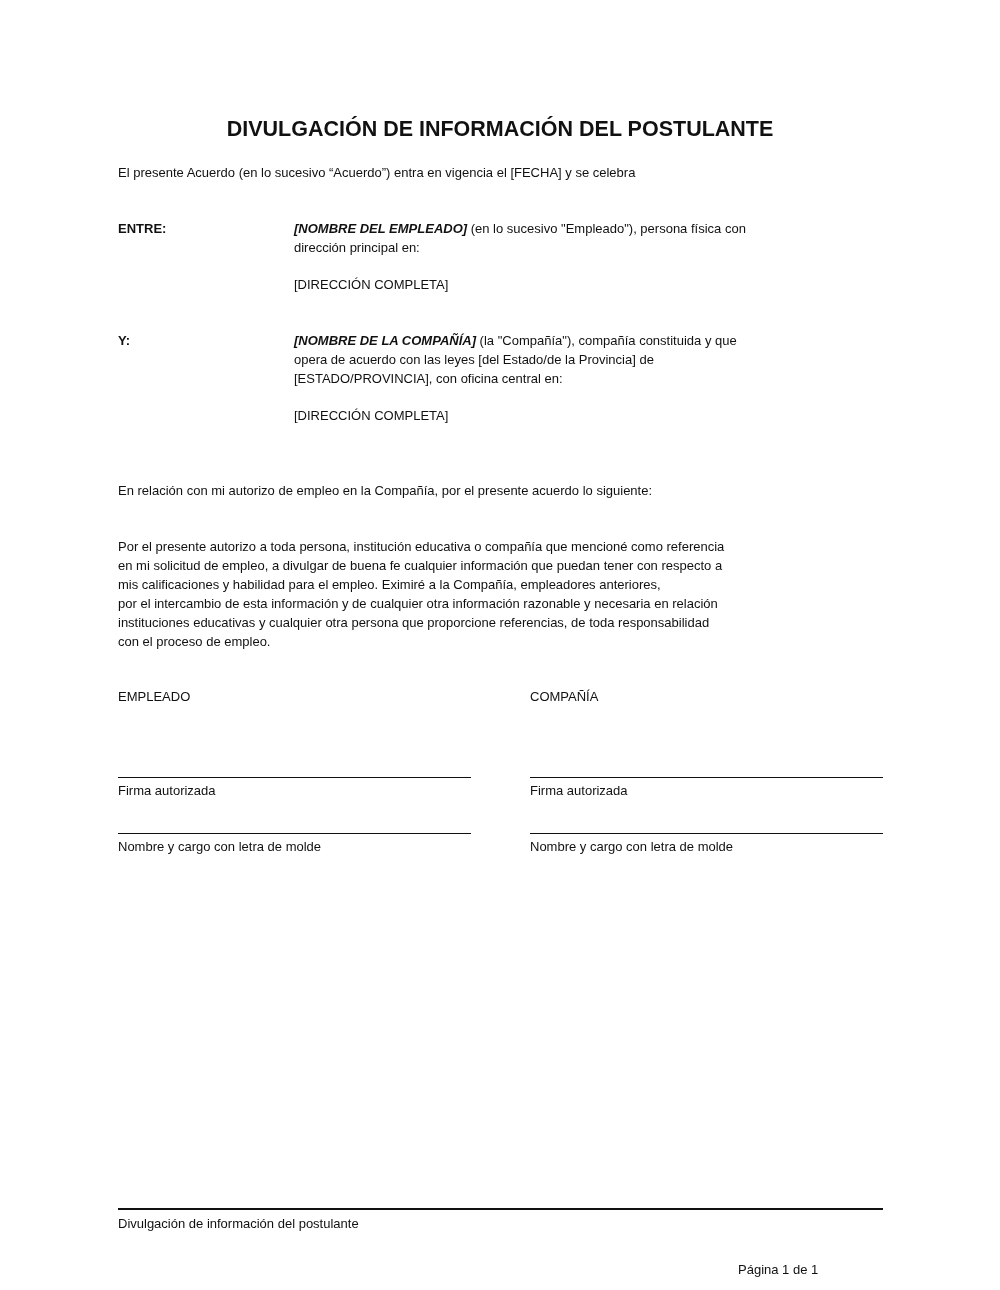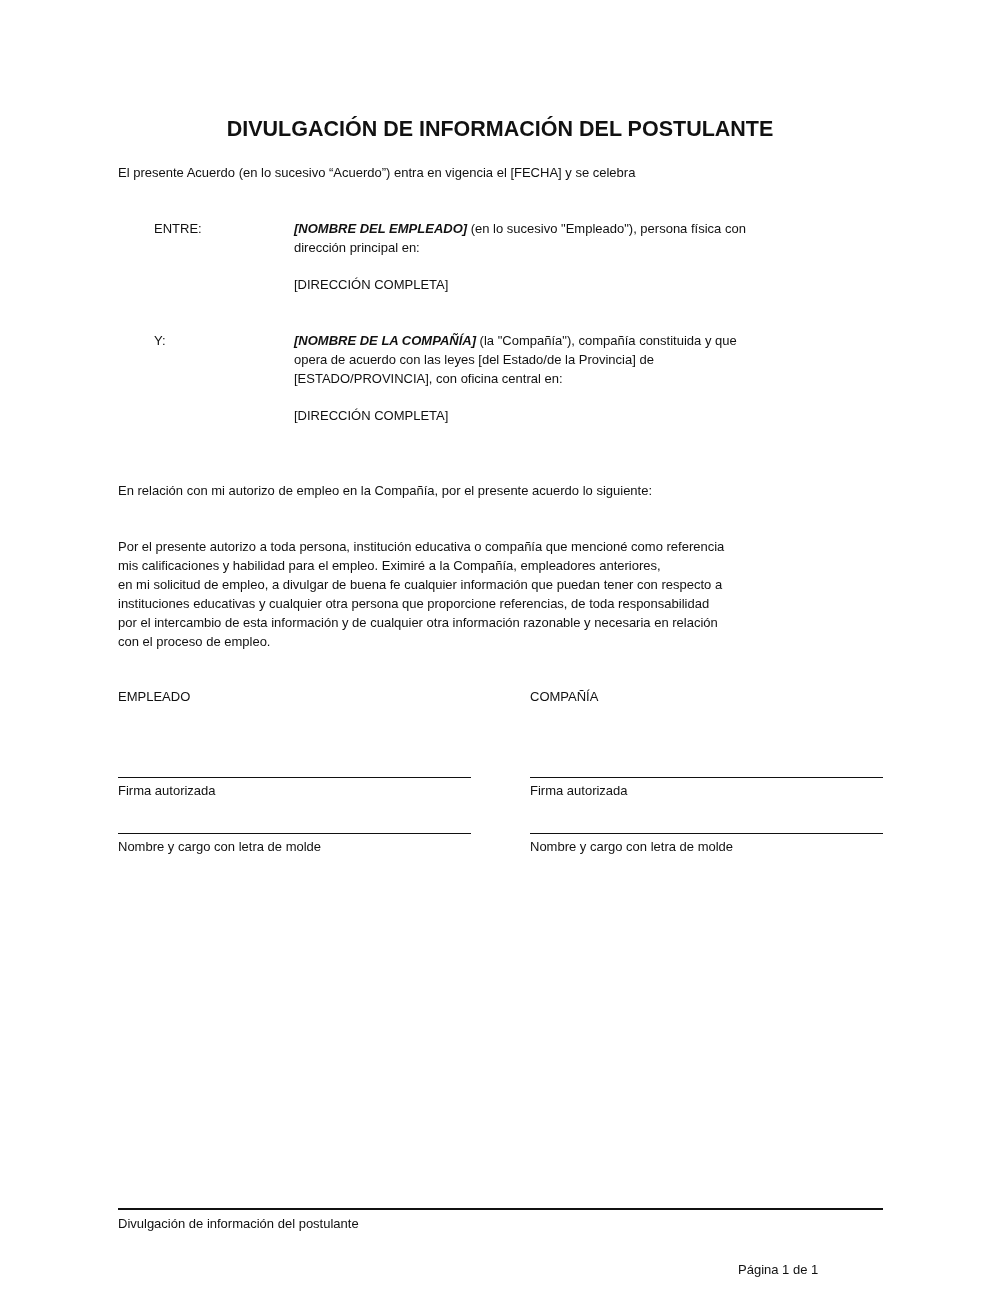--- a/index.html
+++ b/index.html
@@ -1,20 +1,20 @@
 <!DOCTYPE html>
 <html><head>
   <meta charset="utf-8">
   <style>
     html, body { margin: 0; padding: 0; background: #ffffff; }
     body { width: 1000px; height: 1290px; position: relative; font-family: "Liberation Sans", sans-serif; color: #111111; overflow: hidden; }
     .abs { position: absolute; }
     .title { left: 0; width: 1000px; top: 117px; text-align: center; font-weight: bold; font-size: 21.5px; letter-spacing: 0px; }
     .txt { font-size: 13px; line-height: 19px; white-space: nowrap; }
-    .label { font-weight: normal; margin-left: 36px; }
+    .label { font-weight: bold; }
     .b { font-weight: bold; font-style: italic; }
     .line { position: absolute; height: 0; border-top: 1.6px solid #111; }
     .footer-line { border-top: 2px solid #111; }
   </style>
 </head>
 <body>
 
 <div class="abs title">DIVULGACIÓN DE INFORMACIÓN DEL POSTULANTE</div>
 
 <div class="abs txt" style="left:118px; top:163px;">El presente Acuerdo (en lo sucesivo “Acuerdo”) entra en vigencia el [FECHA] y se celebra</div>
@@ -31,24 +31,24 @@
   <span class="b">[NOMBRE DE LA COMPAÑÍA]</span><span> (la "Compañía"), compañía constituida y que</span>
 </div>
 <div class="abs txt" style="left:294px; top:350px;">opera de acuerdo con las leyes [del Estado/de la Provincia] de</div>
 <div class="abs txt" style="left:294px; top:369px;">[ESTADO/PROVINCIA], con oficina central en:</div>
 <div class="abs txt" style="left:294px; top:406px;">[DIRECCIÓN COMPLETA]</div>
 
 <div class="abs txt" style="left:118px; top:481px;">En relación con mi autorizo de empleo en la Compañía, por el presente acuerdo lo siguiente:</div>
 
 <div class="abs" style="left:118px; top:537px;">
   <div class="txt">Por el presente autorizo a toda persona, institución educativa o compañía que mencioné como referencia</div>
+  <div class="txt">en mi solicitud de empleo, a divulgar de buena fe cualquier información que puedan tener con respecto a</div>
   <div class="txt">mis calificaciones y habilidad para el empleo. Eximiré a la Compañía, empleadores anteriores,</div>
-  <div class="txt">en mi solicitud de empleo, a divulgar de buena fe cualquier información que puedan tener con respecto a</div>
+  <div class="txt">por el intercambio de esta información y de cualquier otra información razonable y necesaria en relación</div>
   <div class="txt">instituciones educativas y cualquier otra persona que proporcione referencias, de toda responsabilidad</div>
-  <div class="txt">por el intercambio de esta información y de cualquier otra información razonable y necesaria en relación</div>
   <div class="txt">con el proceso de empleo.</div>
 </div>
 
 <div class="abs txt" style="left:118px; top:687px;">EMPLEADO</div>
 <div class="line" style="left:118px; top:777px; width:353px;"></div>
 <div class="abs txt" style="left:118px; top:781px;">Firma autorizada</div>
 <div class="line" style="left:118px; top:833px; width:353px;"></div>
 <div class="abs txt" style="left:118px; top:837px;">Nombre y cargo con letra de molde</div>
 
 <div class="abs txt" style="left:530px; top:687px;">COMPAÑÍA</div>

